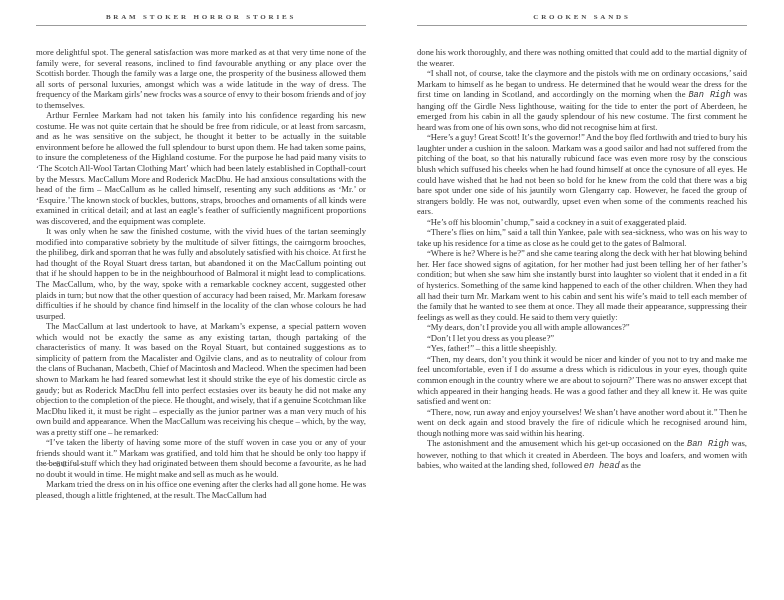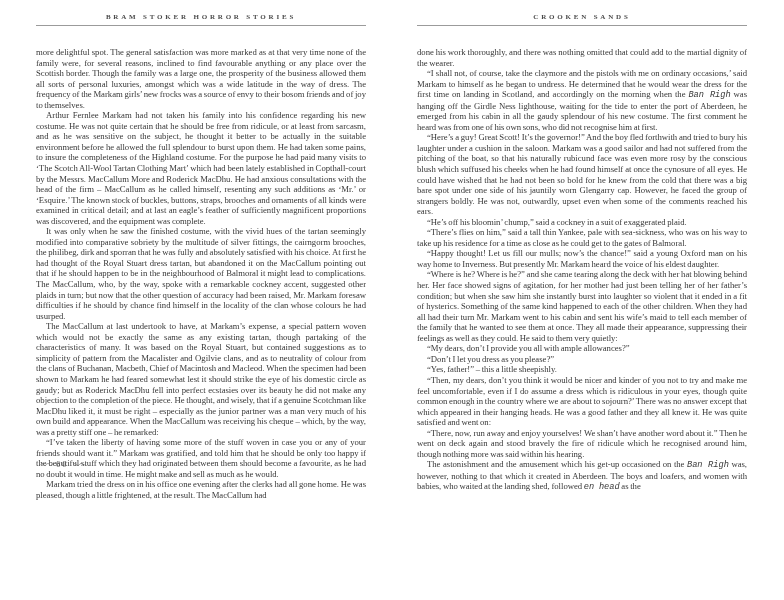--- a/index.html
+++ b/index.html
@@ -69,21 +69,20 @@
     <header>
       <div class="running-head">CROOKEN SANDS</div>
       <div class="head-rule"></div>
     </header>
     <div class="body-text">
         <p class="para">done his work thoroughly, and there was nothing omitted that could add to the martial dignity of the wearer.</p>
         <p class="para indent">“I shall not, of course, take the claymore and the pistols with me on ordinary occasions,’ said Markam to himself as he began to undress. He determined that he would wear the dress for the first time on landing in Scotland, and accordingly on the morning when the <i>Ban Righ</i> was hanging off the Girdle Ness lighthouse, waiting for the tide to enter the port of Aberdeen, he emerged from his cabin in all the gaudy splendour of his new costume. The first comment he heard was from one of his own sons, who did not recognise him at first.</p>
         <p class="para indent">“Here’s a guy! Great Scott! It’s the governor!” And the boy fled forthwith and tried to bury his laughter under a cushion in the saloon. Markam was a good sailor and had not suffered from the pitching of the boat, so that his naturally rubicund face was even more rosy by the conscious blush which suffused his cheeks when he had found himself at once the cynosure of all eyes. He could have wished that he had not been so bold for he knew from the cold that there was a big bare spot under one side of his jauntily worn Glengarry cap. However, he faced the group of strangers boldly. He was not, outwardly, upset even when some of the comments reached his ears.</p>
         <p class="para indent">“He’s off his bloomin’ chump,” said a cockney in a suit of exaggerated plaid.</p>
         <p class="para indent">“There’s flies on him,” said a tall thin Yankee, pale with sea-sickness, who was on his way to take up his residence for a time as close as he could get to the gates of Balmoral.</p>
-        <p class="para indent">“Happy thought! Let us fill our mulls; now’s the chance!” said a young Oxford man on his way home to Inverness. But presently Mr. Markam heard the voice of his eldest daughter.</p>
         <p class="para indent">“Where is he? Where is he?” and she came tearing along the deck with her hat blowing behind her. Her face showed signs of agitation, for her mother had just been telling her of her father’s condition; but when she saw him she instantly burst into laughter so violent that it ended in a fit of hysterics. Something of the same kind happened to each of the other children. When they had all had their turn Mr. Markam went to his cabin and sent his wife’s maid to tell each member of the family that he wanted to see them at once. They all made their appearance, suppressing their feelings as well as they could. He said to them very quietly:</p>
         <p class="para indent">“My dears, don’t I provide you all with ample allowances?”</p>
         <p class="para indent">“Don’t I let you dress as you please?”</p>
         <p class="para indent">“Yes, father!” – this a little sheepishly.</p>
         <p class="para indent">“Then, my dears, don’t you think it would be nicer and kinder of you not to try and make me feel uncomfortable, even if I do assume a dress which is ridiculous in your eyes, though quite common enough in the country where we are about to sojourn?’ There was no answer except that which appeared in their hanging heads. He was a good father and they all knew it. He was quite satisfied and went on:</p>
         <p class="para indent">“There, now, run away and enjoy yourselves! We shan’t have another word about it.” Then he went on deck again and stood bravely the fire of ridicule which he recognised around him, though nothing more was said within his hearing.</p>
         <p class="para indent">The astonishment and the amusement which his get-up occasioned on the <i>Ban Righ</i> was, however, nothing to that which it created in Aberdeen. The boys and loafers, and women with babies, who waited at the landing shed, followed <i>en head</i> as the</p>
       </div>
   </section>
 

